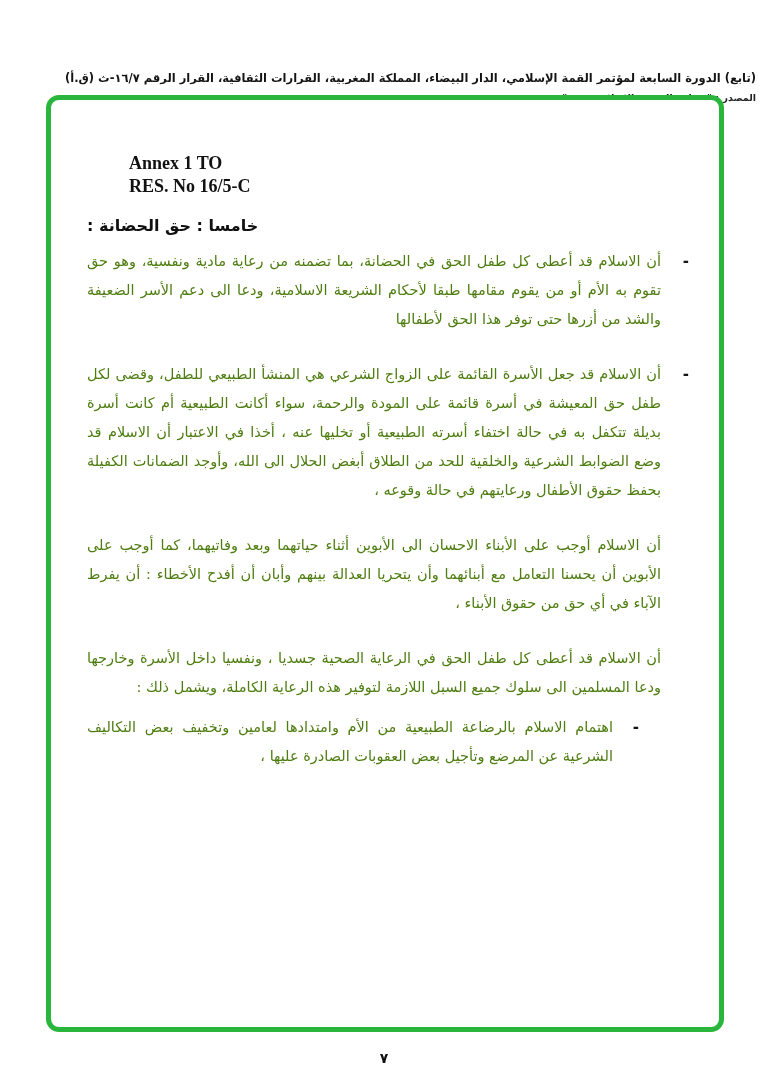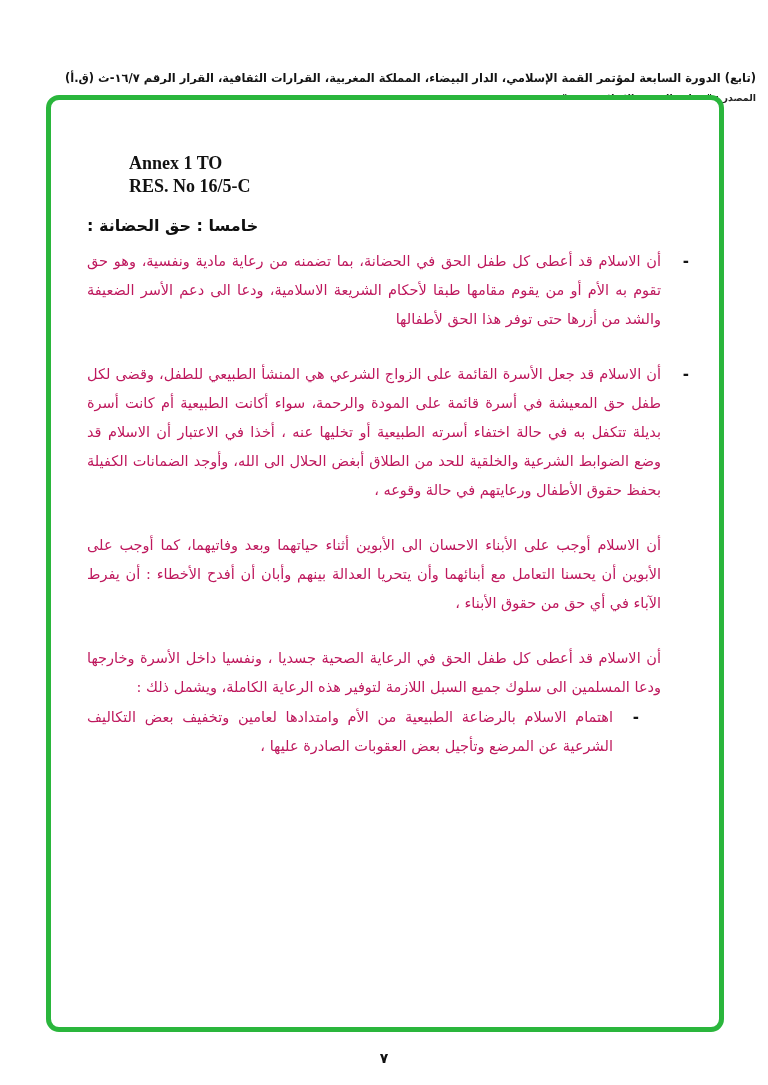--- a/index.html
+++ b/index.html
@@ -50,35 +50,35 @@
     text-align:justify;
   }
   .sec-heading {
     font-size:16px;
     font-weight:bold;
     margin:0 0 12px 0;
     color:#101010;
     text-align:left;
   }
   .bullet { display:flex; margin-bottom:26px; direction:rtl; }
-  .bullet.tight { margin-bottom:1px; }
+  .bullet.tight { margin-bottom:11px; }
   .bullet.sub { margin-right:50px; }
   .dash {
     flex:0 0 28px; width:28px;
     font-weight:bold; font-size:15px;
     line-height:29px;
     color:#141414;
   }
   .bullet.sub .dash { flex:0 0 26px; width:26px; }
   .ptext {
     flex:1;
     font-size:14.5px;
     line-height:29px;
     text-align:justify;
-    color:#be185d;
+    color:#4d7c0f;
   }
 
   
   .page-footer {
     position:absolute; left:0; right:0; bottom:18px;
     text-align:center;
   }
   .page-num { font-size:14px; font-weight:bold; color:#111; }
 </style>
 </head>

